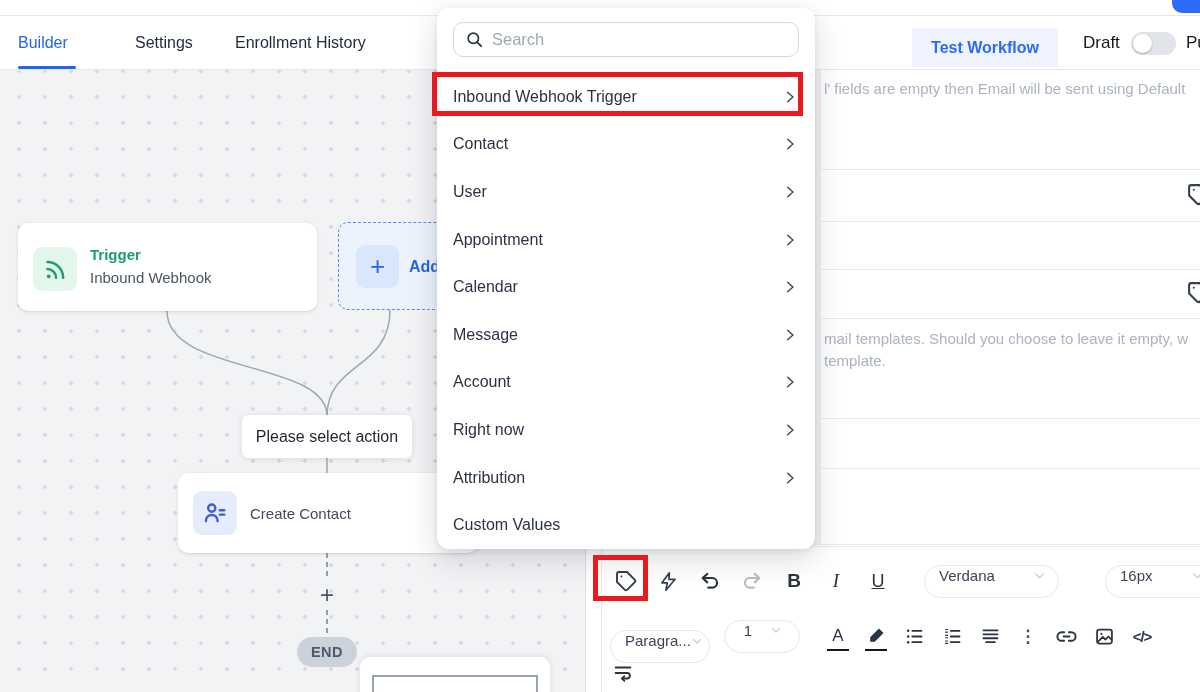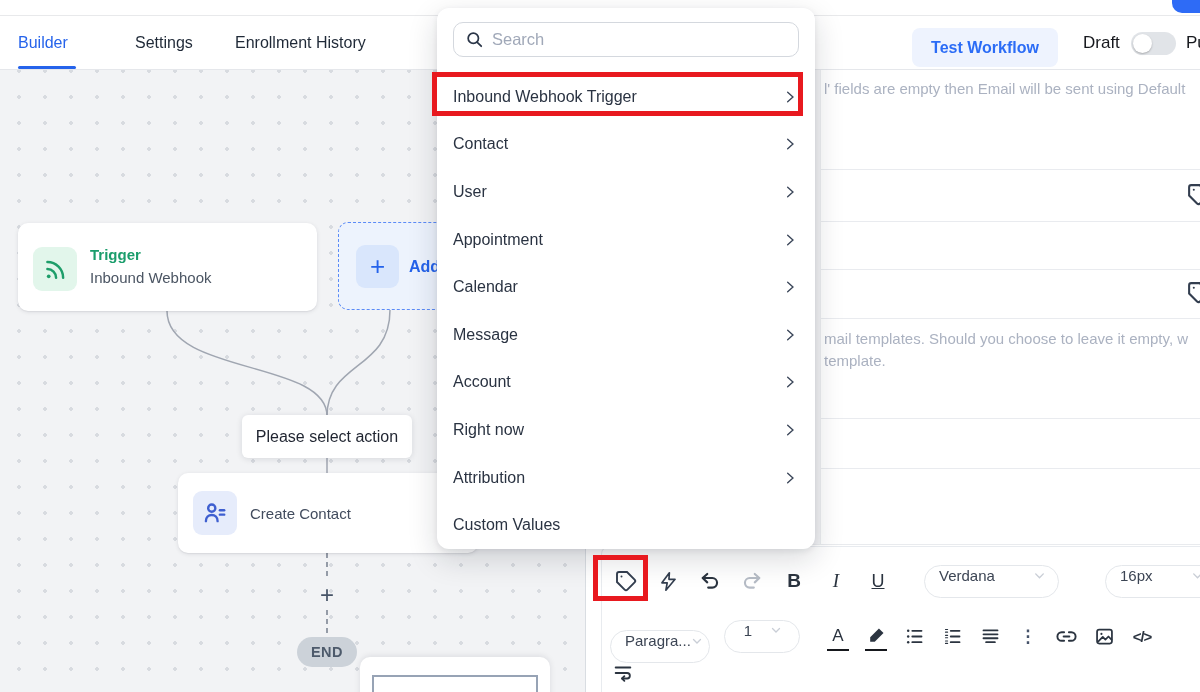--- a/index.html
+++ b/index.html
@@ -11,21 +11,21 @@
   .top-strip { position:absolute; left:0; top:0; width:1200px; height:16px; background:#fff; border-bottom:1px solid #e8e9eb; }
   .blue-corner { position:absolute; left:1172px; top:0; width:28px; height:13px; background:#2e6bf6; border-radius:0 0 0 10px; }
 
   
   .nav { position:absolute; left:0; top:16px; width:1200px; height:54px; background:#fff; border-bottom:1px solid #e5e7eb; }
   .tab { position:absolute; top:0; height:54px; display:flex; align-items:center; font-size:16px; color:#1f2937; font-weight:500; cursor:pointer; }
   .tab.builder { left:18px; color:#2563eb; }
   .tab.settings { left:120px;margin-left:15px; }
   .tab.history { left:235px; }
   .tab-underline { position:absolute; left:18px; bottom:0; width:58px; height:3px; background:#2563eb; border-radius:2px; }
-  .test-workflow-btn { position:absolute; left:912px; top:12px; width:146px; height:39px; background:#eef3fe; border:none; border-radius:8px; color:#2b6cf6; font-size:16px; font-weight:600; font-family:inherit; cursor:pointer; }
+  .test-workflow-btn { position:absolute; left:912px; top:12px; width:146px; height:39px; background:#eef3fe; border:none; border-radius:0; color:#2b6cf6; font-size:16px; font-weight:600; font-family:inherit; cursor:pointer; }
   .draft-label { position:absolute; left:1083px; top:0; height:54px; display:flex; align-items:center; font-size:17px; color:#16181d; font-weight:500; }
   .toggle { position:absolute; left:1131px; top:16px; width:45px; height:23px; background:#e1e4e8; border-radius:12px; cursor:pointer; }
   .toggle .knob { position:absolute; left:2px; top:2px; width:19px; height:19px; background:#fff; border-radius:50%; box-shadow:0 1px 2px rgba(0,0,0,.25); }
   .publish-label { position:absolute; left:1186px; top:0; height:54px; width:14px; overflow:hidden; display:flex; align-items:center; font-size:17px; color:#16181d; font-weight:500; white-space:nowrap; }
 
   
   .canvas { position:absolute; left:0; top:70px; width:1200px; height:622px;
     background-color:#f2f3f5;
     background-image:radial-gradient(circle, #d8dbe0 1.7px, transparent 1.9px);
     background-size:26px 26px; background-position:6px 14px; }

